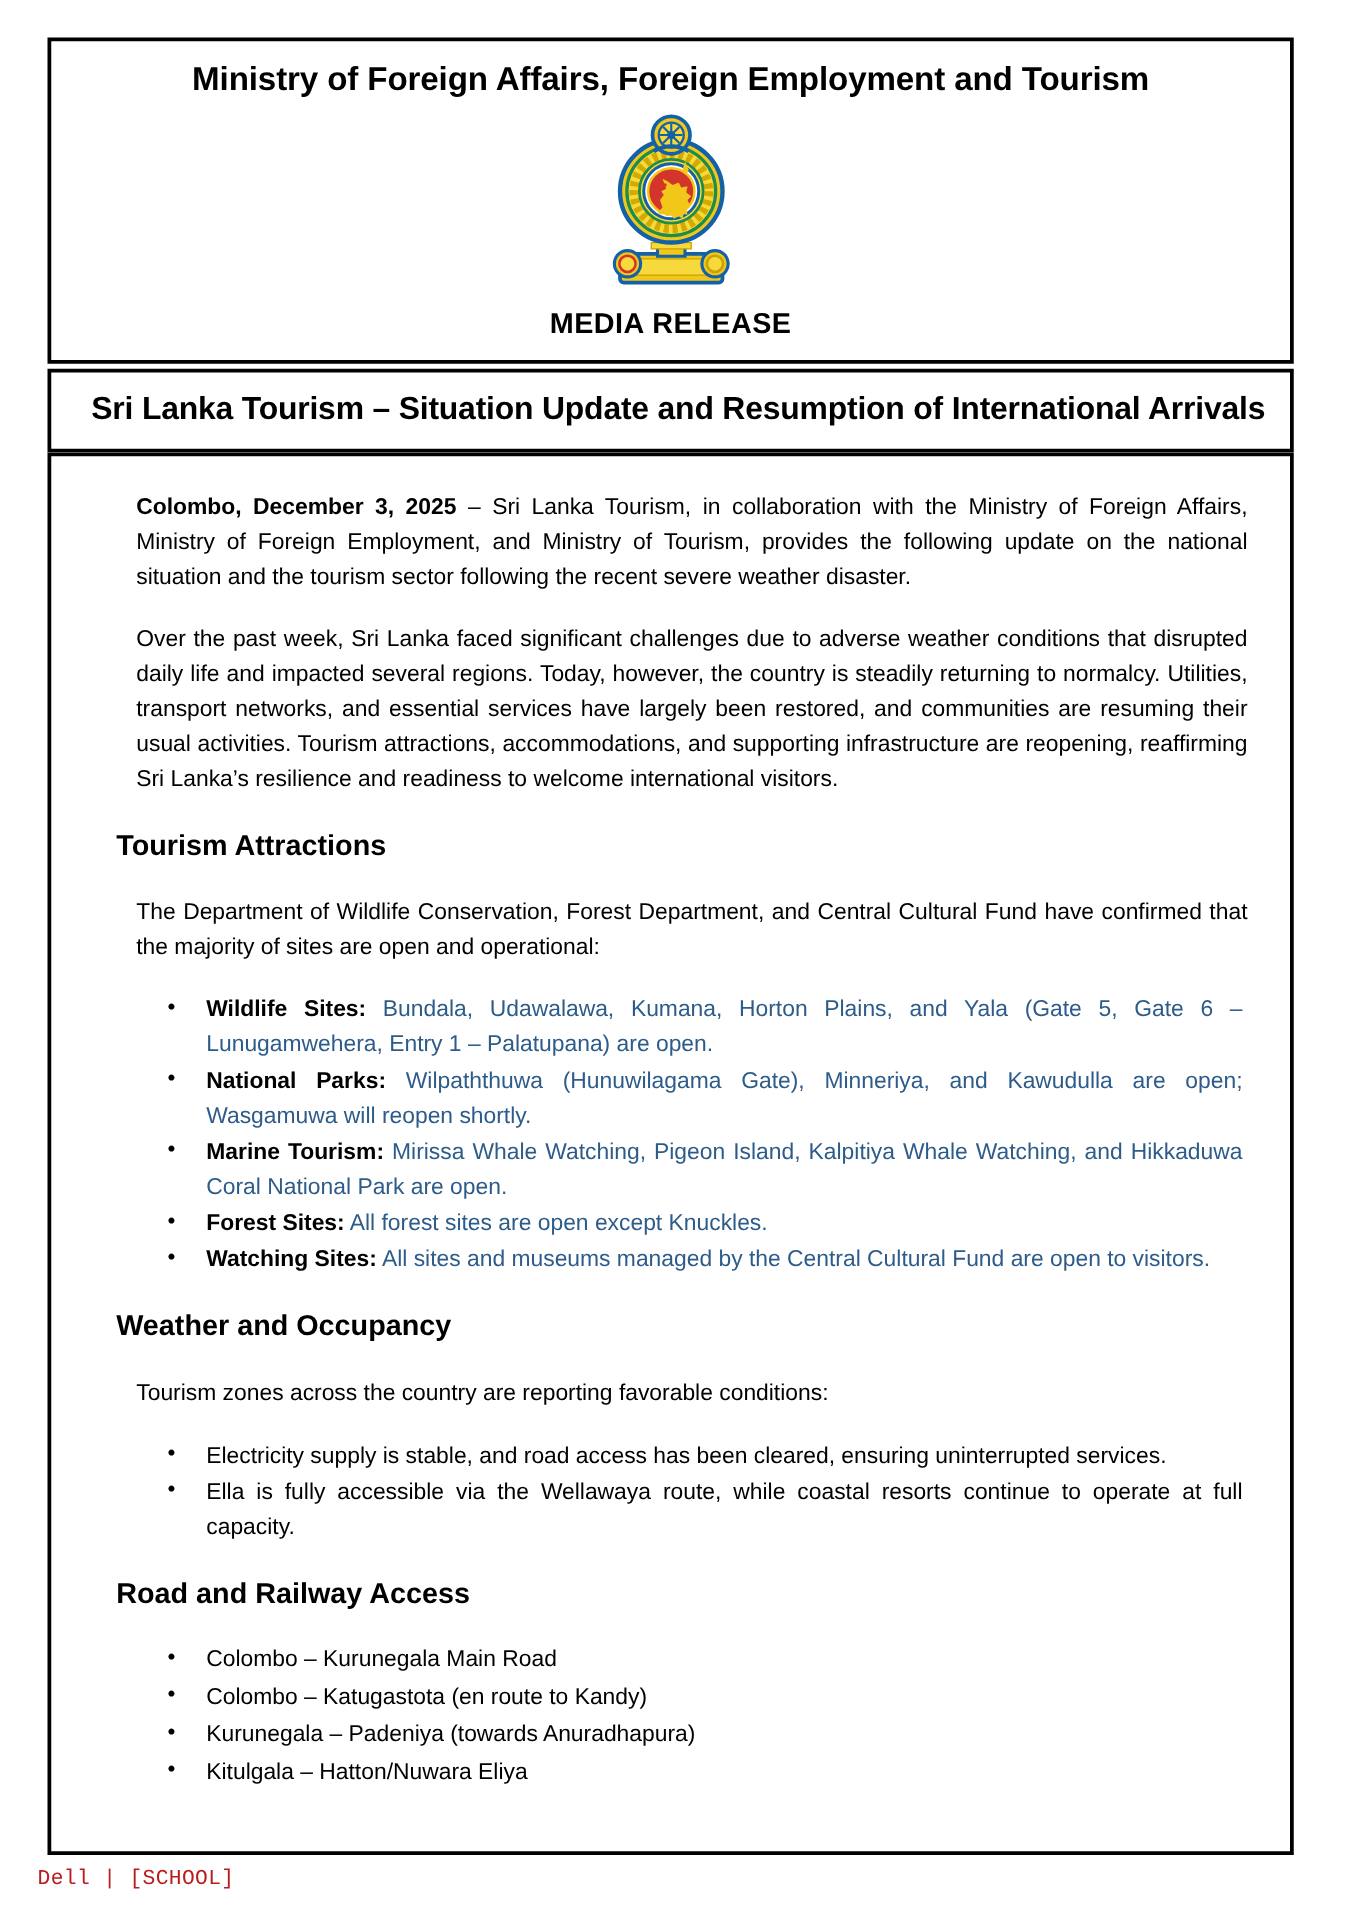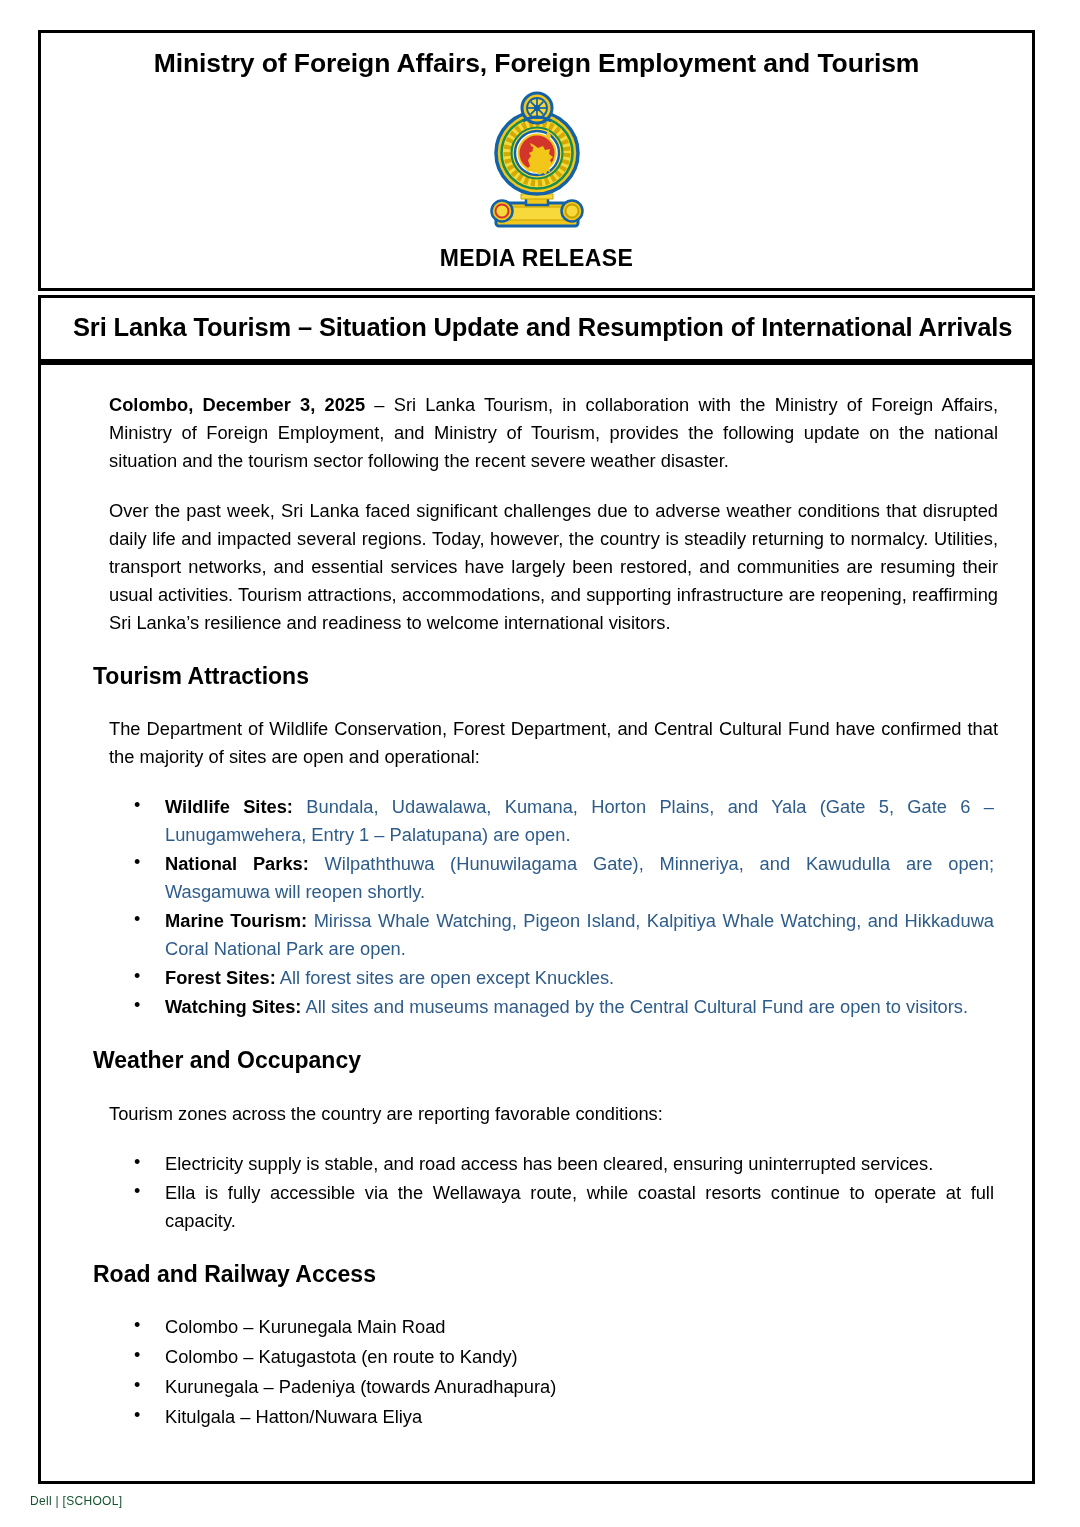--- a/index.html
+++ b/index.html
@@ -130,24 +130,24 @@
 
   .lbl { font-weight: bold; color: #000000; }
   .blue { color: #2e5c8a; }
   .blk { color: #000000; }
 
   
   .footer {
     position: absolute;
     left: 30px;
     top: 1494px;
-    font-size: 12px;
-    color: #14532d;
+    font-size: 17px;
+    color: #b91c1c;
     letter-spacing: 0.3px;
-    font-family: Liberation Sans, sans-serif;
+    font-family: Liberation Mono, monospace;
   }
 </style>
 </head>
 <body>
 
 <div class="page">
 
   <div class="doc-frame">
 
     <div class="frame-box">

